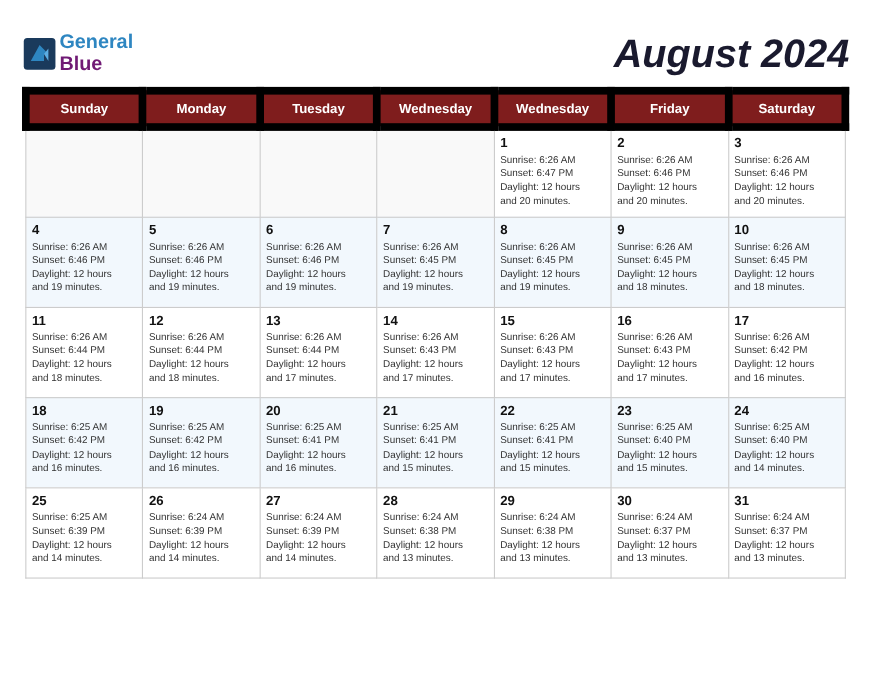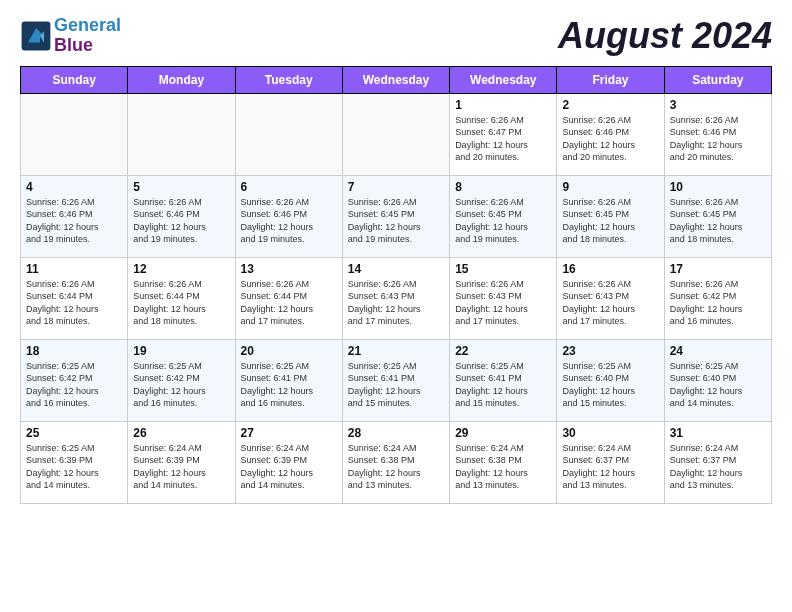--- a/index.html
+++ b/index.html
@@ -6,21 +6,21 @@
     body {
       font-family: Arial, sans-serif;
       background: #fff;
       width: 792px;
       height: 612px;
       overflow: hidden;
     }
     .page {
       width: 792px;
       height: 443px;
-      padding: 16px 20px 10px 20px;
+      padding: 29px 20px 10px 20px;
       display: flex;
       flex-direction: column;
     }
     .header {
       display: flex;
       justify-content: space-between;
       align-items: flex-start;
       margin-bottom: 10px;
     }
     .logo {
@@ -56,27 +56,27 @@
       color: #333;
     }
     .calendar {
       flex: 1;
       border: 1px solid #ccc;
       border-collapse: collapse;
       width: 100%;
       table-layout: fixed;
     }
     .calendar thead tr th {
-      background-color: #8b5cf6;
+      background-color: #7f1d1d;
       color: #fff;
       text-align: center;
       font-size: 12px;
       font-weight: bold;
       padding: 6px 2px;
-      border: 1px solid #000000;
+      border: 7px solid #000000;
     }
     .calendar tbody tr td {
       border: 1px solid #ccc;
       vertical-align: top;
       padding: 4px 5px;
       font-size: 9.5px;
       color: #222;
       background: #fff;
       height: 82px;
     }

